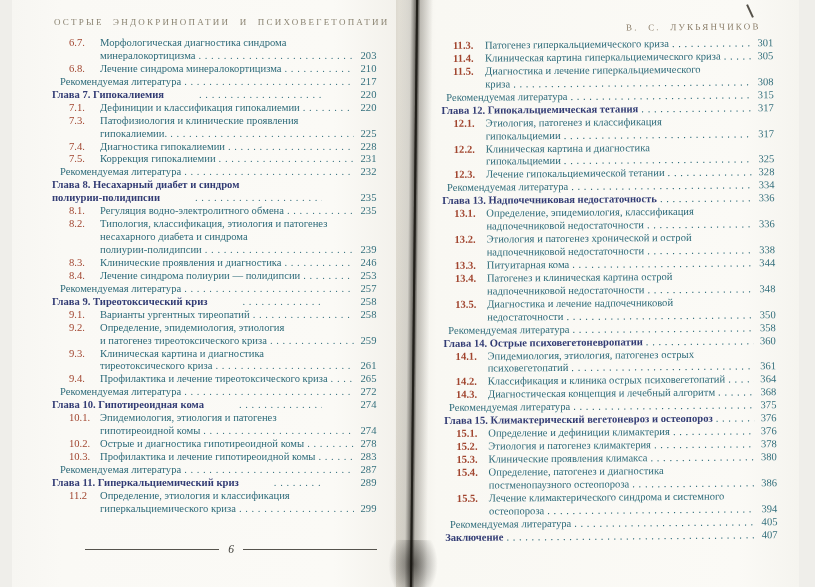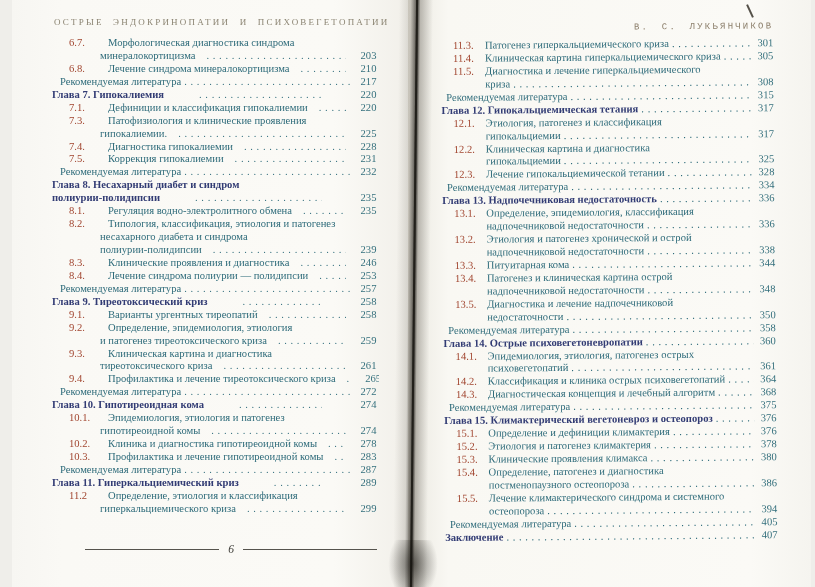--- a/index.html
+++ b/index.html
@@ -3,21 +3,21 @@
 <meta charset="utf-8">
 <style>
   html,body{margin:0;padding:0;}
   body{
     width:815px;height:587px;overflow:hidden;position:relative;
     background:#efeeea;
     font-family:"Liberation Serif","DejaVu Serif",serif;
   }
   .page{position:absolute;top:0;height:587px;}
   .page-left{left:12px;width:412px;background:linear-gradient(90deg,#f7f6f2 0%,#faf9f5 12%,#fbfaf6 78%,#f1efe9 97%,#e2dfd6 100%);}
-  .page-right{left:408px;width:403px;background:linear-gradient(90deg,#ddd9cf 0%,#efede6 3%,#f9f8f3 10%,#fbfaf6 85%,#f5f4ef 100%);font-family:Liberation Mono, monospace;}
+  .page-right{left:396px;width:403px;background:linear-gradient(90deg,#ddd9cf 0%,#efede6 3%,#f9f8f3 10%,#fbfaf6 85%,#f5f4ef 100%);}
   .gutter{
     position:absolute;left:396px;top:-6px;width:34px;height:600px;
     background:linear-gradient(90deg,rgba(70,65,55,0) 0%,rgba(70,65,55,0.16) 34%,rgba(35,32,26,0.62) 49%,rgba(18,16,12,0.88) 53%,rgba(60,55,46,0.30) 63%,rgba(70,65,55,0) 100%);
     transform:rotate(0.6deg);
   }
   .gutter-core{position:absolute;left:17px;top:0;width:2px;height:100%;background:#211f1a;}
   .gutter-bottom{position:absolute;left:388px;top:540px;width:50px;height:60px;
     background:radial-gradient(ellipse at 50% 40%,rgba(20,18,14,0.55),rgba(20,18,14,0) 70%);
     transform:rotate(0.6deg);}
   .running-head{
@@ -32,28 +32,28 @@
   #toc-right{left:443px;top:40px;width:335px;transform:rotate(-0.5deg);transform-origin:0 50%;}
   .row{display:flex;align-items:baseline;height:12.95px;line-height:12.95px;white-space:nowrap;overflow:hidden;}
   .row .txt{white-space:nowrap;color:var(--item-text);}
   .row .num{flex:none;color:var(--item-num);}
   .row .dots{flex:1 1 auto;min-width:4px;overflow:hidden;margin:0 4px 0 3px;color:var(--item-text);}
   .row .dots::after{content:". . . . . . . . . . . . . . . . . . . . . . . . . . . . . . . . . . . . . . . . . . . . . . . . . . . . . . . . . . . . . . . . . . . .";letter-spacing:0.5px;}
   .row .pg{flex:none;min-width:21px;text-align:center;color:var(--page-num);}
   .row.chapter .txt,.row.conclusion .txt{color:var(--chapter);font-weight:bold;}
   .row.chapter .pg,.row.conclusion .pg{color:var(--page-num);}
   
-  #toc-left .row.item{padding-left:17px;gap:8px;}
+  #toc-left .row.item{padding-left:17px;}
   #toc-left .row.item .num{width:31px;}
   #toc-left .row.cont.item{padding-left:48px;}
   #toc-left .row.lit{padding-left:8px;}
   #toc-left .row.chapter{padding-left:0;gap:32px;}
   
   #toc-right .row.item{padding-left:12px;}
-  #toc-right .row.item .num{width:32px;}
+  #toc-right .row.item .num{width:32px;font-weight:bold;}
   #toc-right .row.cont.item{padding-left:44px;}
   #toc-right .row.lit{padding-left:5px;}
   
   .folio-rule{
     position:absolute;left:73px;top:542px;width:292px;height:14px;
     display:flex;align-items:center;
   }
   .folio-rule .bar{flex:1;height:1px;background:#55534d;}
   .folio-rule .folio-num{
     flex:none;padding:0 9px;font-style:italic;font-size:11.5px;color:#3e3d39;
@@ -214,21 +214,21 @@
         <span class="num">10.1.</span>
         <span class="txt">Эпидемиология, этиология и патогенез</span>
       </div>
       <div class="row item cont">
         <span class="txt">гипотиреоидной комы</span>
         <span class="dots"></span>
         <span class="pg">274</span>
       </div>
       <div class="row item">
         <span class="num">10.2.</span>
-        <span class="txt">Клиника и диагностика гипотиреоидной комы</span>
+        <span class="txt">Острые и диагностика гипотиреоидной комы</span>
         <span class="dots"></span>
         <span class="pg">278</span>
       </div>
       <div class="row item">
         <span class="num">10.3.</span>
         <span class="txt">Профилактика и лечение гипотиреоидной комы</span>
         <span class="dots"></span>
         <span class="pg">283</span>
       </div>
       <div class="row lit">

